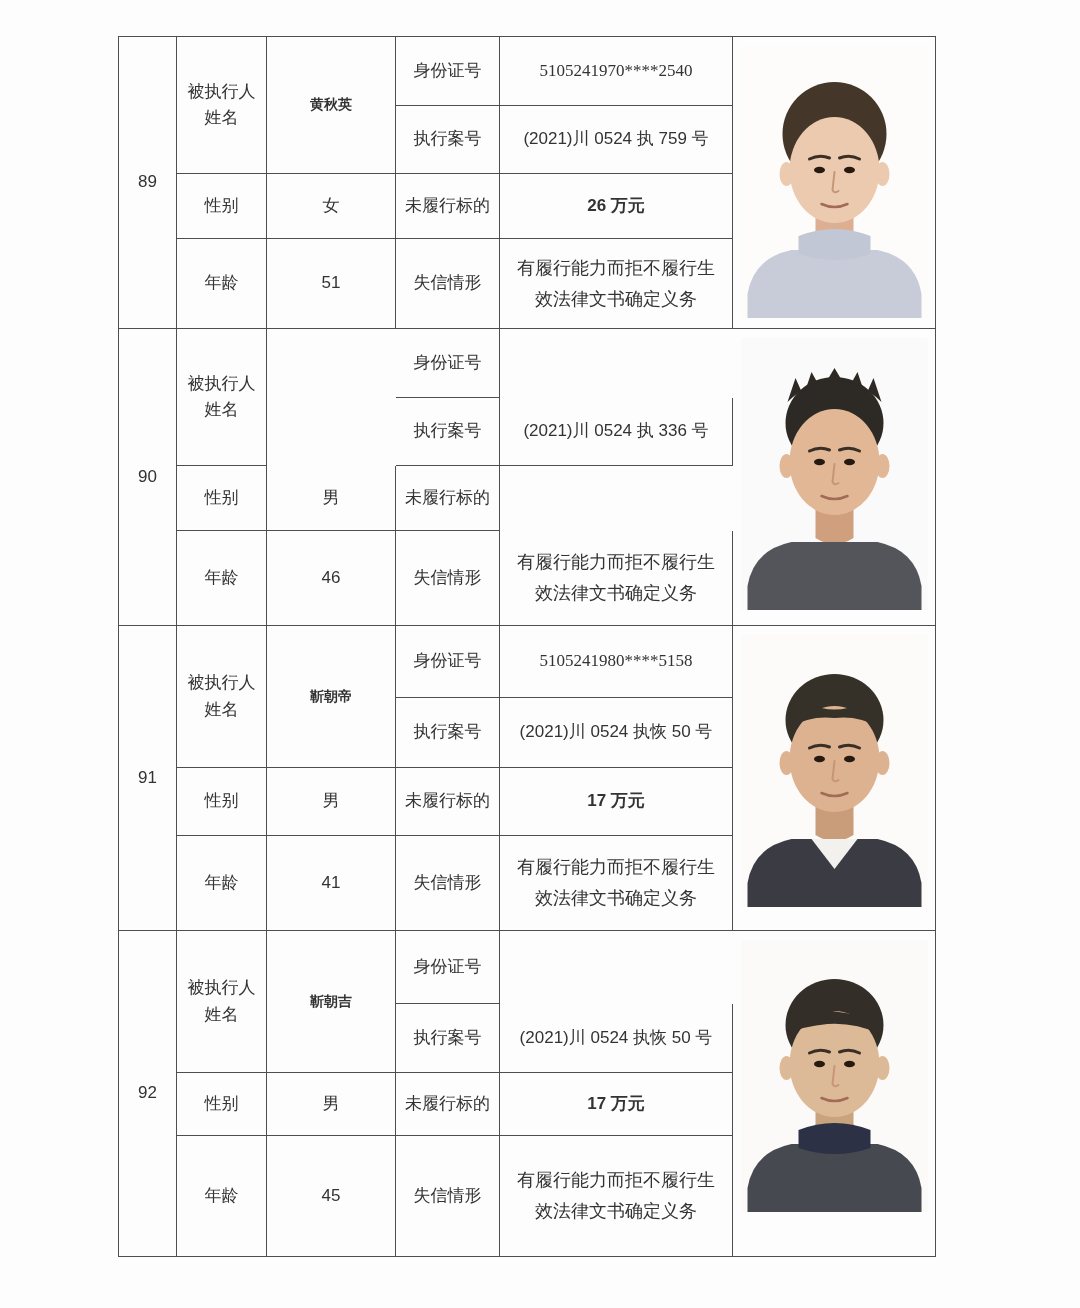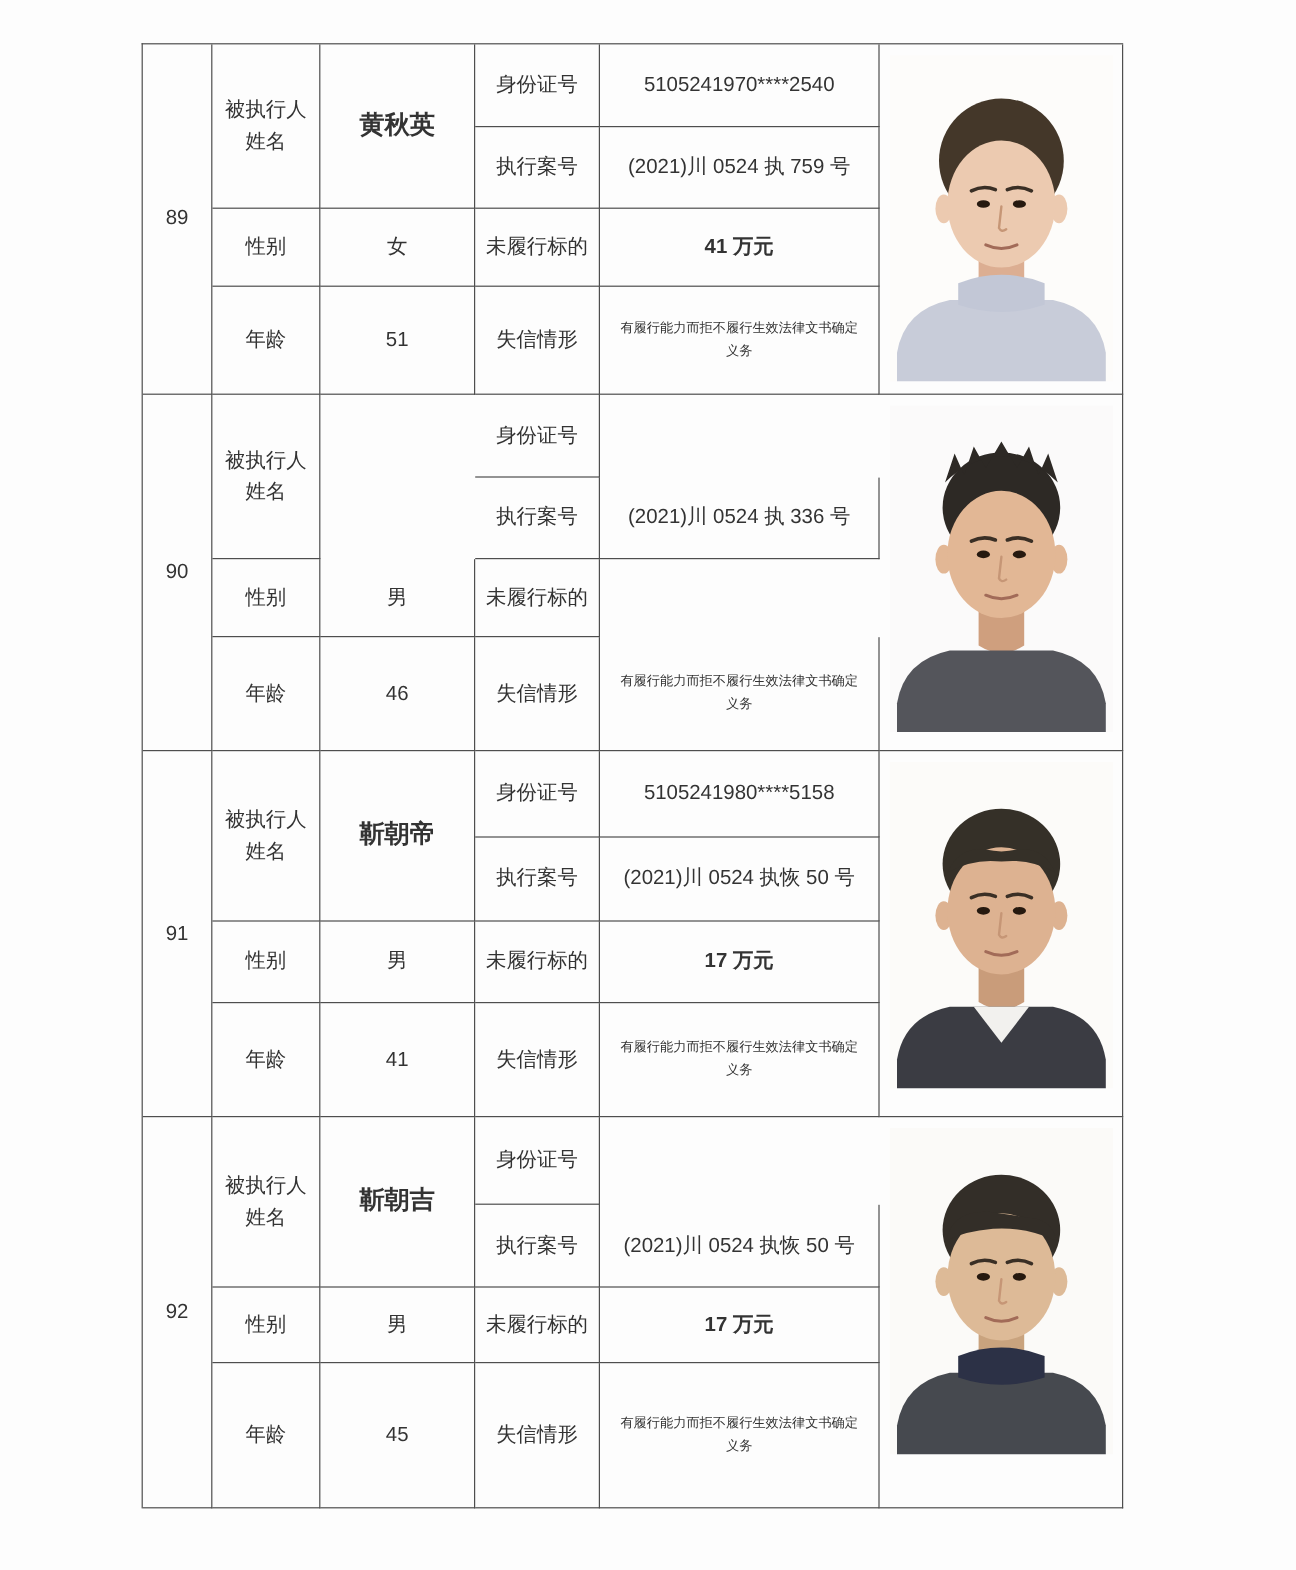--- a/index.html
+++ b/index.html
@@ -31,33 +31,33 @@
     border-right:1px solid var(--border);
     border-bottom:1px solid var(--border);
     display:flex;align-items:center;justify-content:center;
     text-align:center;
     font-size:17px;line-height:1.55;
     padding:4px 6px;box-sizing:border-box;
     overflow:hidden;
   }
   .c-no        {grid-column:1;grid-row:1/5;}
   .c-name-lab  {grid-column:2;grid-row:1/3;}
-  .c-name      {grid-column:3;grid-row:1/3;font-weight:bold;font-size:21px;}
+  .c-name      {grid-column:3;grid-row:1/3;font-weight:bold;font-size:14px;}
   .c-id-lab    {grid-column:4;grid-row:1;}
-  .c-id        {grid-column:5;grid-row:1;}
+  .c-id        {grid-column:5;grid-row:1;font-family:Liberation Serif, serif;}
   .c-case-lab  {grid-column:4;grid-row:2;}
   .c-case      {grid-column:5;grid-row:2;text-align:center;}
   .c-gen-lab   {grid-column:2;grid-row:3;}
   .c-gen       {grid-column:3;grid-row:3;}
   .c-amt-lab   {grid-column:4;grid-row:3;}
   .c-amt       {grid-column:5;grid-row:3;font-weight:bold;}
   .c-age-lab   {grid-column:2;grid-row:4;}
   .c-age       {grid-column:3;grid-row:4;}
   .c-sit-lab   {grid-column:4;grid-row:4;}
-  .c-sit       {grid-column:5;grid-row:4;padding:6px 13px;line-height:1.7;font-size:11px;}
+  .c-sit       {grid-column:5;grid-row:4;padding:6px 13px;line-height:1.7;font-size:18px;}
   .c-photo{
     grid-column:6;grid-row:1/5;
     align-items:flex-start;justify-content:center;
     padding:9px 0 0 0;
   }
   .c-name-lab,.c-id-lab,.c-case-lab,.c-gen-lab,.c-amt-lab,.c-age-lab,.c-sit-lab{
     padding:4px 8px;
   }
   
   .avatar{width:187px;height:272px;display:block;}
@@ -79,21 +79,21 @@
     <div class="cell c-no">89</div>
     <div class="cell c-name-lab">被执行人姓名</div>
     <div class="cell c-name">黄秋英</div>
     <div class="cell c-id-lab">身份证号</div>
     <div class="cell c-id">5105241970****2540</div>
     <div class="cell c-case-lab">执行案号</div>
     <div class="cell c-case">(2021)川 0524 执 759 号</div>
     <div class="cell c-gen-lab">性别</div>
     <div class="cell c-gen">女</div>
     <div class="cell c-amt-lab">未履行标的</div>
-    <div class="cell c-amt">41 万元</div>
+    <div class="cell c-amt">26 万元</div>
     <div class="cell c-age-lab">年龄</div>
     <div class="cell c-age">51</div>
     <div class="cell c-sit-lab">失信情形</div>
     <div class="cell c-sit">有履行能力而拒不履行生效法律文书确定义务</div>
     <div class="cell c-photo">
       <svg class="avatar v-female has-turtle" viewBox="0 0 186 272" xmlns="http://www.w3.org/2000/svg" role="img" aria-label="portrait-photo-woman-hair-pulled-back-light-grey-knit-turtleneck" style="--bg: #fdfcfa; --hair: #443729; --skin: #eccab0; --skin-shadow: #dcae92; --top: #c8ccd9; --collar: #c2c7d6;">
         <rect x="0" y="0" width="186" height="272" fill="var(--bg,#fdfcfa)"></rect>
 
         <ellipse class="hair-male" cx="93" cy="85" rx="49" ry="46" fill="var(--hair)"></ellipse>
         <ellipse class="hair-female" cx="93" cy="88" rx="52" ry="52" fill="var(--hair)"></ellipse>

